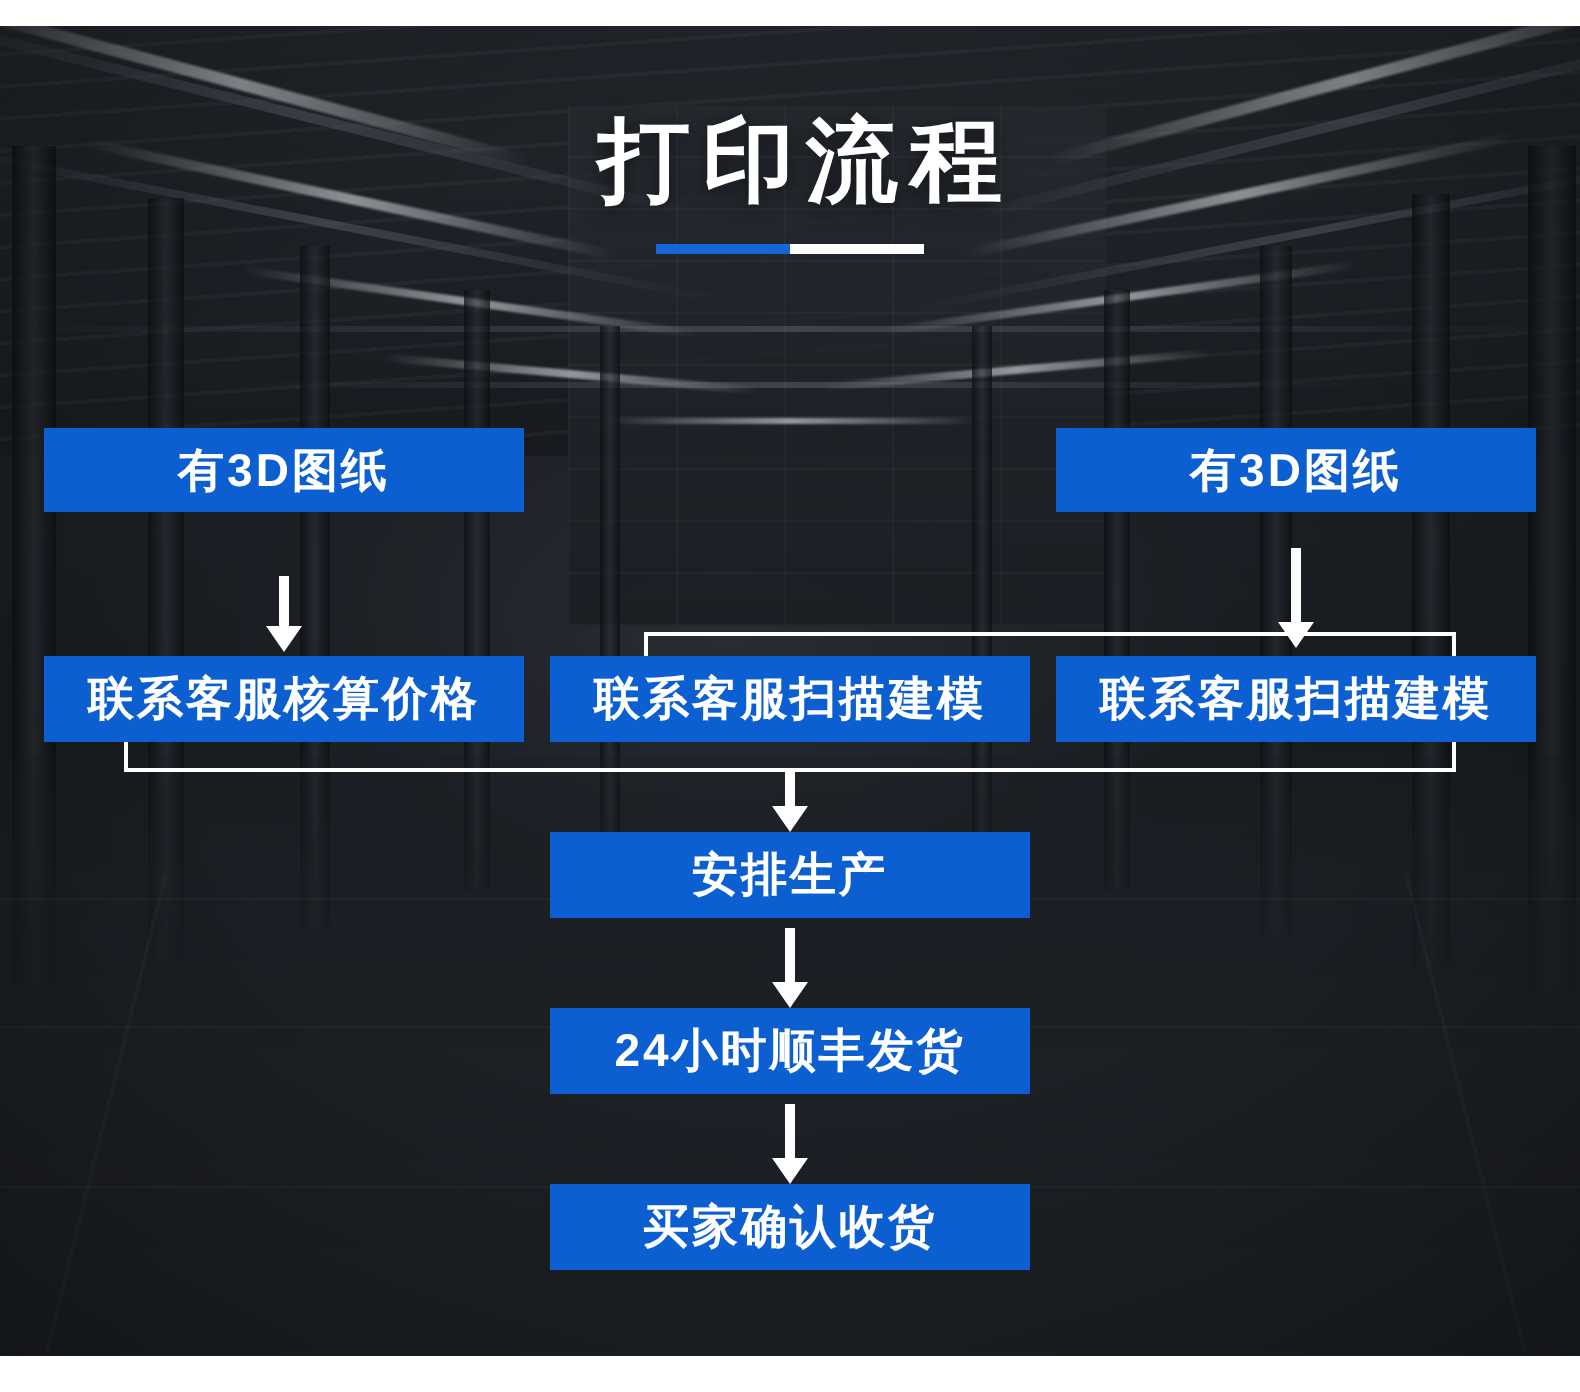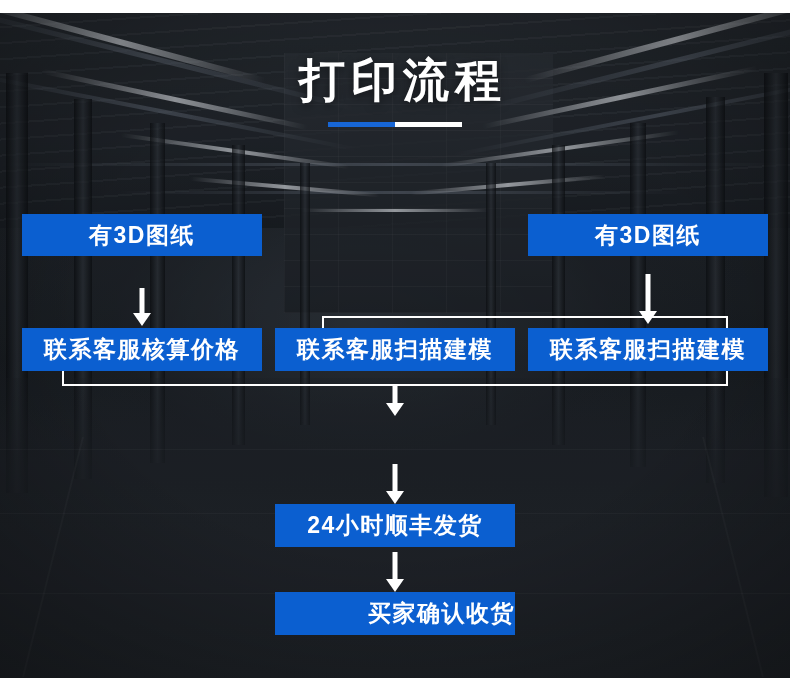--- a/index.html
+++ b/index.html
@@ -207,35 +207,38 @@
 
     <div class="ln v" style="left:62px;top:371px;height:14px;"></div>
     <div class="ln v" style="left:726px;top:371px;height:14px;"></div>
     <div class="ln h" style="left:62px;top:384px;width:666px;"></div>
 
     <div class="arrow" style="left:385px;top:384px;width:20px;height:32px;">
       <div class="shaft" style="height:20px;"></div>
       <div class="head" style="top:19px;"></div>
     </div>
 
+    <div class="box" style="left:275px;top:416px;width:240px;height:43px;">
+      <span>安排生产</span>
+    </div>
 
     <div class="arrow" style="left:385px;top:464px;width:20px;height:40px;">
       <div class="shaft" style="height:28px;"></div>
       <div class="head" style="top:27px;"></div>
     </div>
 
     <div class="box orange" style="left:275px;top:504px;width:240px;height:43px;">
       <span>24小时顺丰发货</span>
     </div>
 
     <div class="arrow" style="left:385px;top:552px;width:20px;height:40px;">
       <div class="shaft" style="height:28px;"></div>
       <div class="head" style="top:27px;"></div>
     </div>
 
-    <div class="box" style="left:275px;top:592px;width:240px;height:43px;justify-content:flex-end;">
+    <div class="box" style="left:275px;top:592px;width:240px;height:43px;">
       <span>买家确认收货</span>
     </div>
   </div>
 
   <div class="band-top"></div>
   <div class="band-bottom"></div>
 </div>
 
 </body></html>

